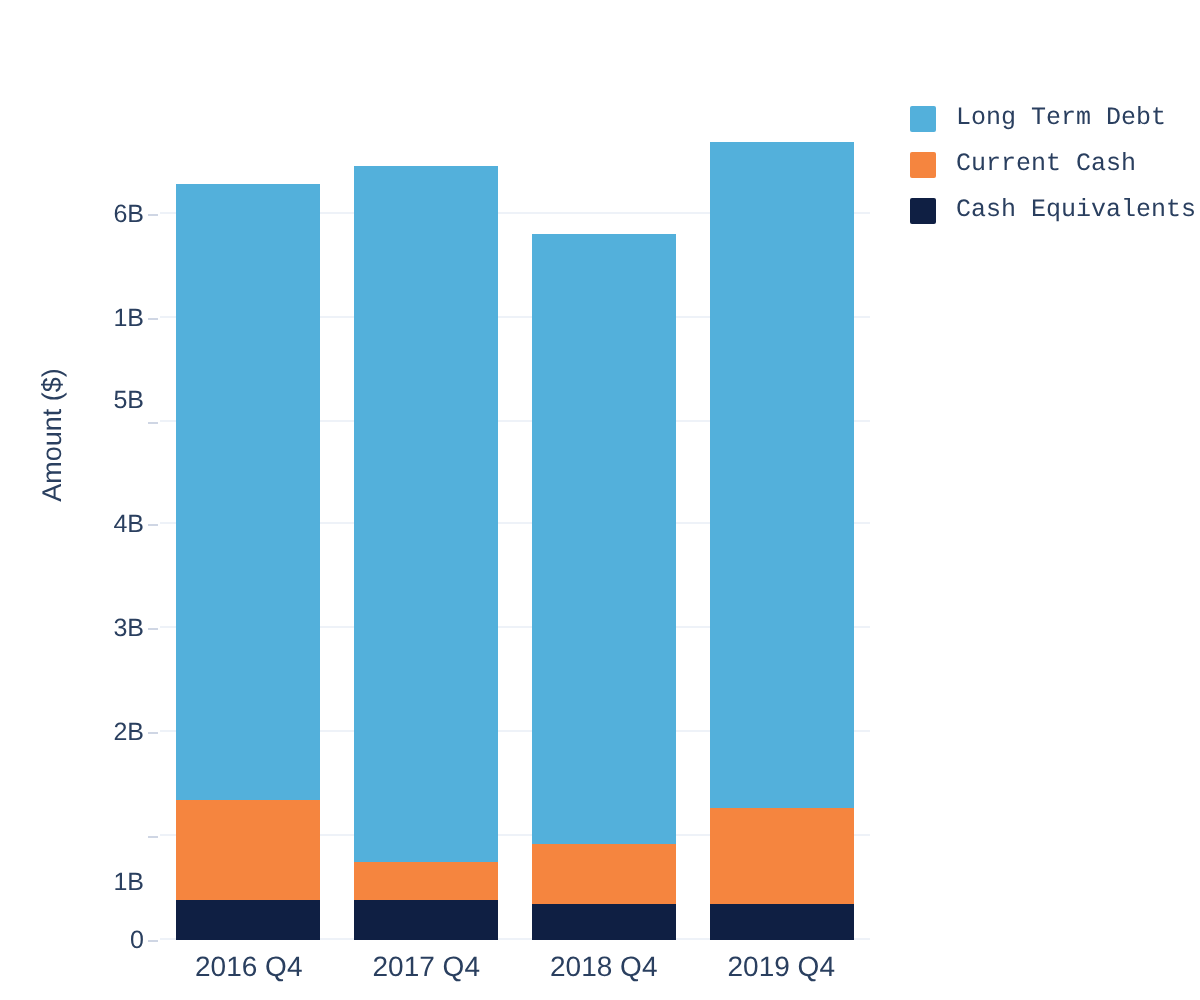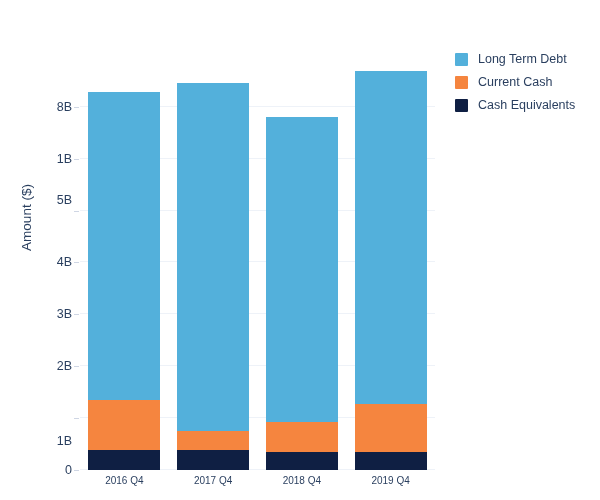--- a/index.html
+++ b/index.html
@@ -109,37 +109,38 @@
     transform: rotate(-90deg);
     white-space: nowrap;
   }
 
   
   .x-tick-label {
     position: absolute;
     top: 475px;
     width: 110px;
     text-align: center;
-    font-size: 10px;
+    font-size: 14px;
     color: #2a3f5f;
     white-space: nowrap;
   }
 
   
   .legend {
     position: absolute;
     left: 455px;
     top: 48px;
     width: 140px;
   }
   .legend-item {
     display: flex;
     align-items: center;
     height: 22px;
     margin-bottom: 1px;
+    font-family: Liberation Mono, monospace;
   }
   .legend-swatch {
     width: 13px;
     height: 13px;
     flex: 0 0 13px;
     margin-right: 10px;
     border-radius: 1px;
   }
   .legend-label {
     font-size: 12.5px;
@@ -164,21 +165,21 @@
       <div class="ytl" style="top: 360.203px;">2B</div>
       <div class="ytick-mark" style="top: 366.203px;"></div>
       <div class="ytl" style="top: 308.304px;">3B</div>
       <div class="ytick-mark" style="top: 314.304px;"></div>
       <div class="ytl" style="top: 256.405px;">4B</div>
       <div class="ytick-mark" style="top: 262.405px;"></div>
       <div class="ytl" style="top: 194px;">5B</div>
       <div class="ytick-mark" style="top: 210.506px;"></div>
       <div class="ytl" style="top: 152.608px;">1B</div>
       <div class="ytick-mark" style="top: 158.608px;"></div>
-      <div class="ytl" style="top: 100.709px;">8B</div>
+      <div class="ytl" style="top: 100.709px;">6B</div>
       <div class="ytick-mark" style="top: 106.709px;"></div>
     </div>
 
   <div class="plot-area" id="plot-area">
     <div id="gridlines">
         <div class="gridline" style="bottom: 0px;"></div>
         <div class="gridline" style="bottom: 51.8987px;"></div>
         <div class="gridline" style="bottom: 103.797px;"></div>
         <div class="gridline" style="bottom: 155.696px;"></div>
         <div class="gridline" style="bottom: 207.595px;"></div>

